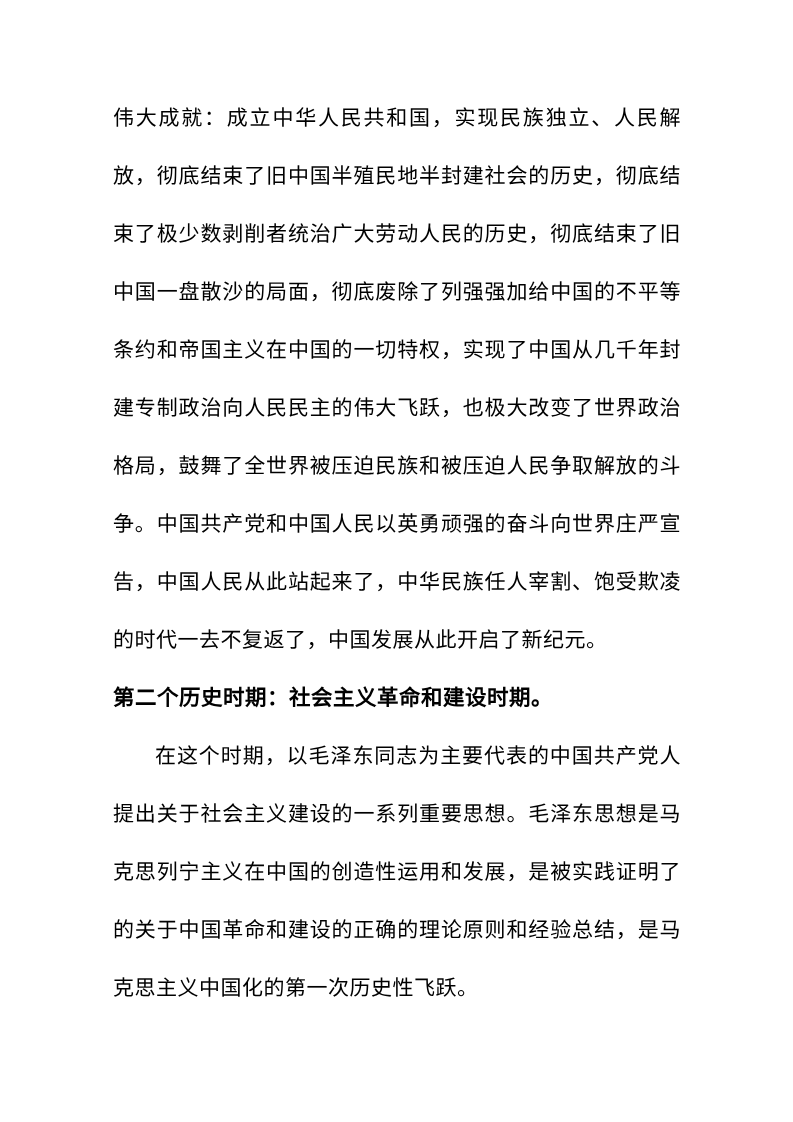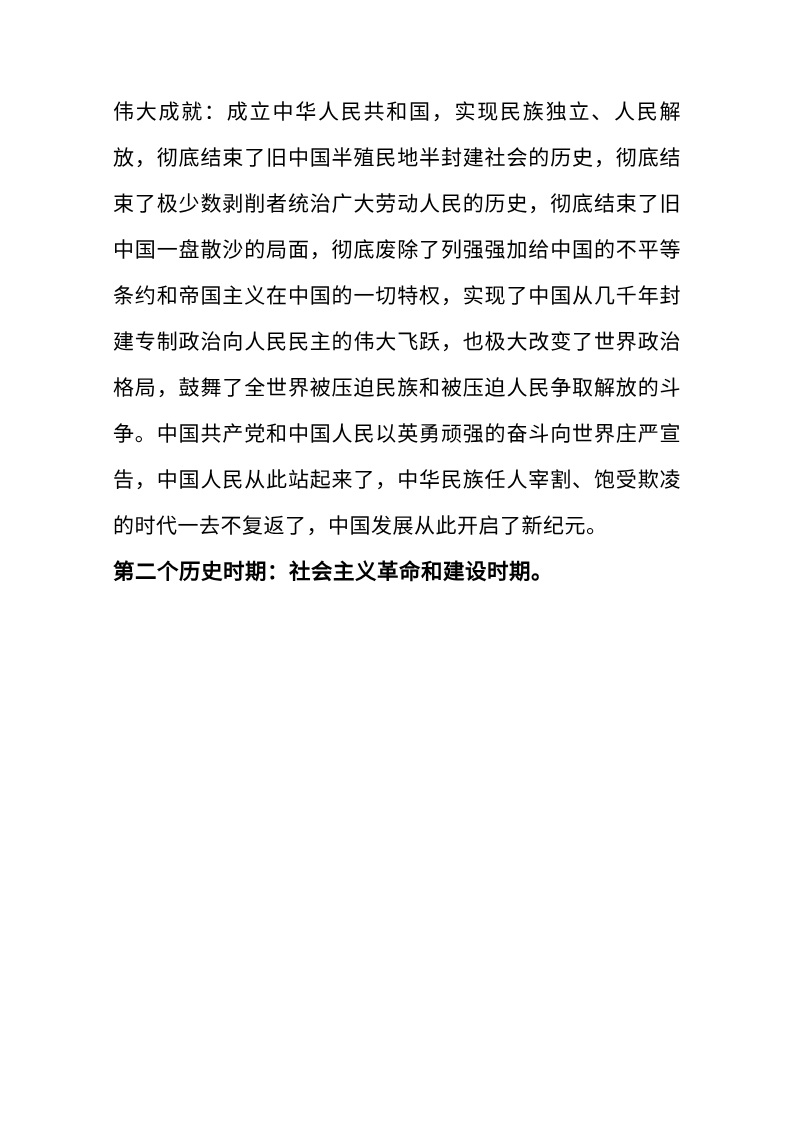--- a/index.html
+++ b/index.html
@@ -20,21 +20,21 @@
 
   .content {
     position: absolute;
     top: 89px;
     left: 113px;
     right: 112px;
   }
 
   .para {
     font-size: 21px;
-    line-height: 46px;
+    line-height: 58px;
     text-align: justify;
     text-justify: inter-ideograph;
     letter-spacing: 0.5px;
     color: #000000;
   }
 
   .para.indent {
     text-indent: 2em;
   }
 
@@ -50,16 +50,17 @@
 <body>
 
 <div class="page">
   <div class="content">
 
     <p class="para">伟大成就：成立中华人民共和国，实现民族独立、人民解放，彻底结束了旧中国半殖民地半封建社会的历史，彻底结束了极少数剥削者统治广大劳动人民的历史，彻底结束了旧中国一盘散沙的局面，彻底废除了列强强加给中国的不平等条约和帝国主义在中国的一切特权，实现了中国从几千年封建专制政治向人民民主的伟大飞跃，也极大改变了世界政治格局，鼓舞了全世界被压迫民族和被压迫人民争取解放的斗争。中国共产党和中国人民以英勇顽强的奋斗向世界庄严宣告，中国人民从此站起来了，中华民族任人宰割、饱受欺凌的时代一去不复返了，中国发展从此开启了新纪元。</p>
 
     <p class="para heading">第二个历史时期：社会主义革命和建设时期。</p>
 
 
+    <p class="para indent">在这个时期，以毛泽东同志为主要代表的中国共产党人提出关于社会主义建设的一系列重要思想。毛泽东思想是马克思列宁主义在中国的创造性运用和发展，是被实践证明了的关于中国革命和建设的正确的理论原则和经验总结，是马克思主义中国化的第一次历史性飞跃。</p>
 
 
   </div>
 </div>
 
 </body></html>

